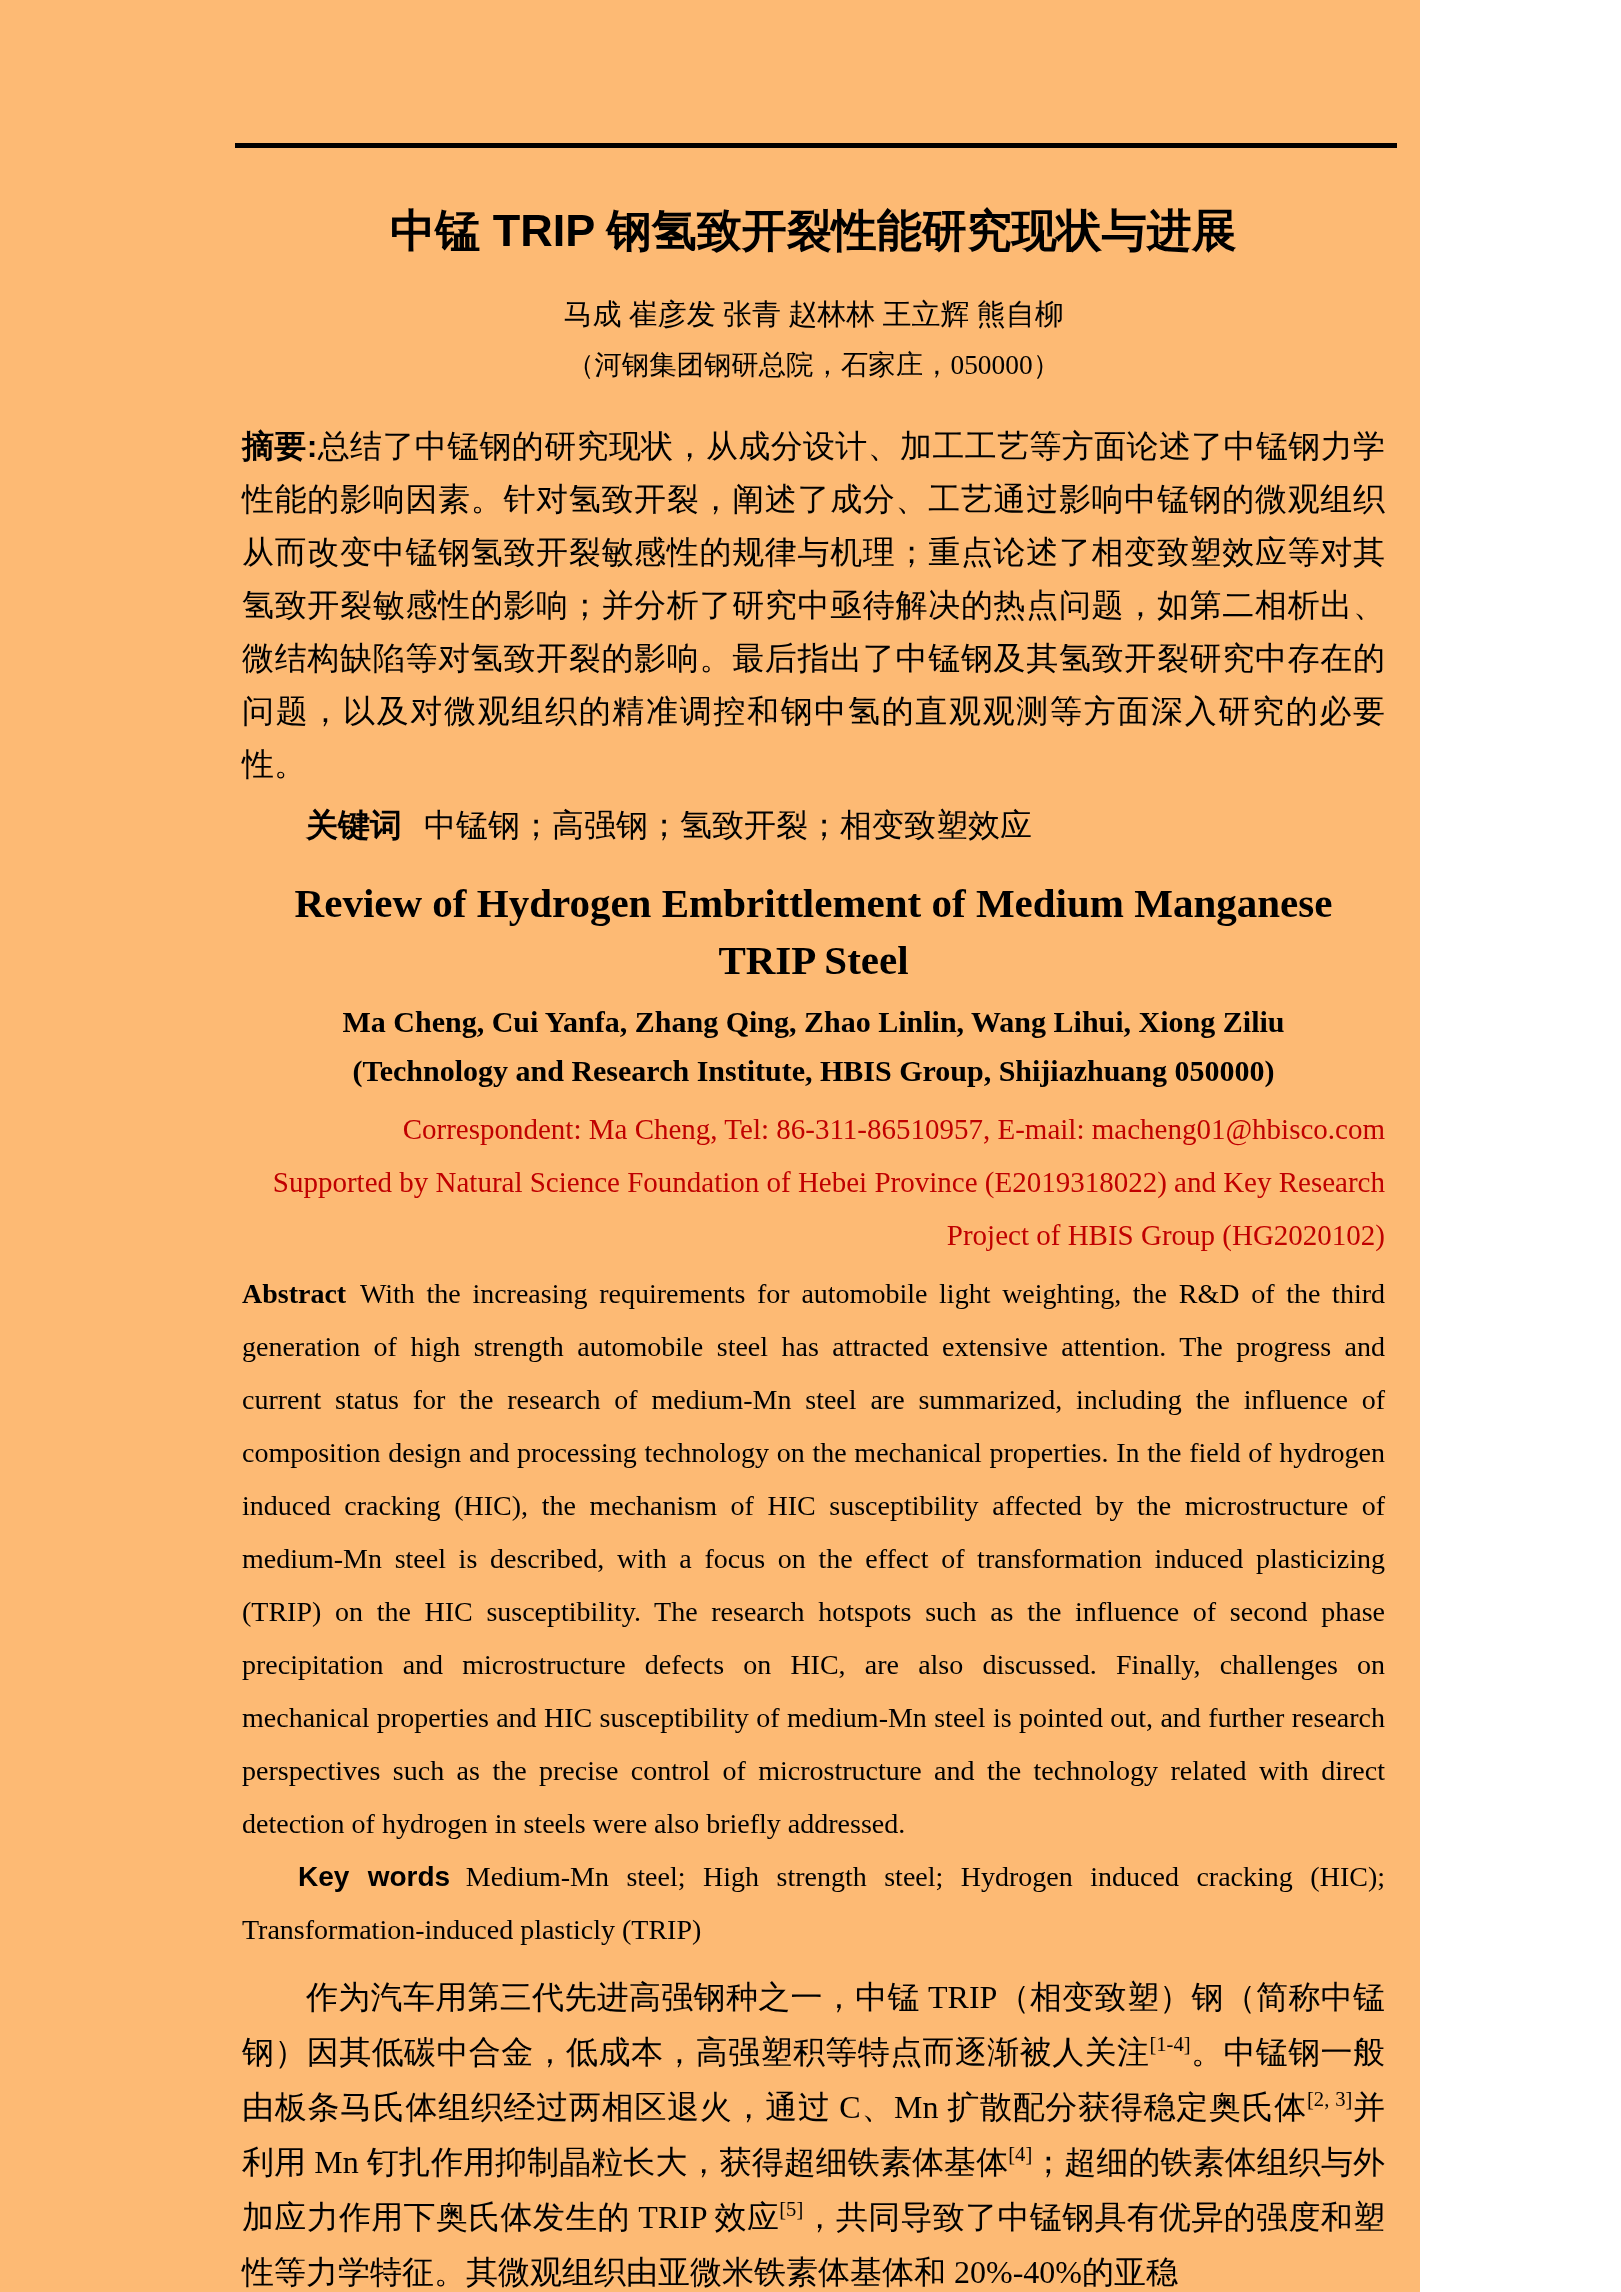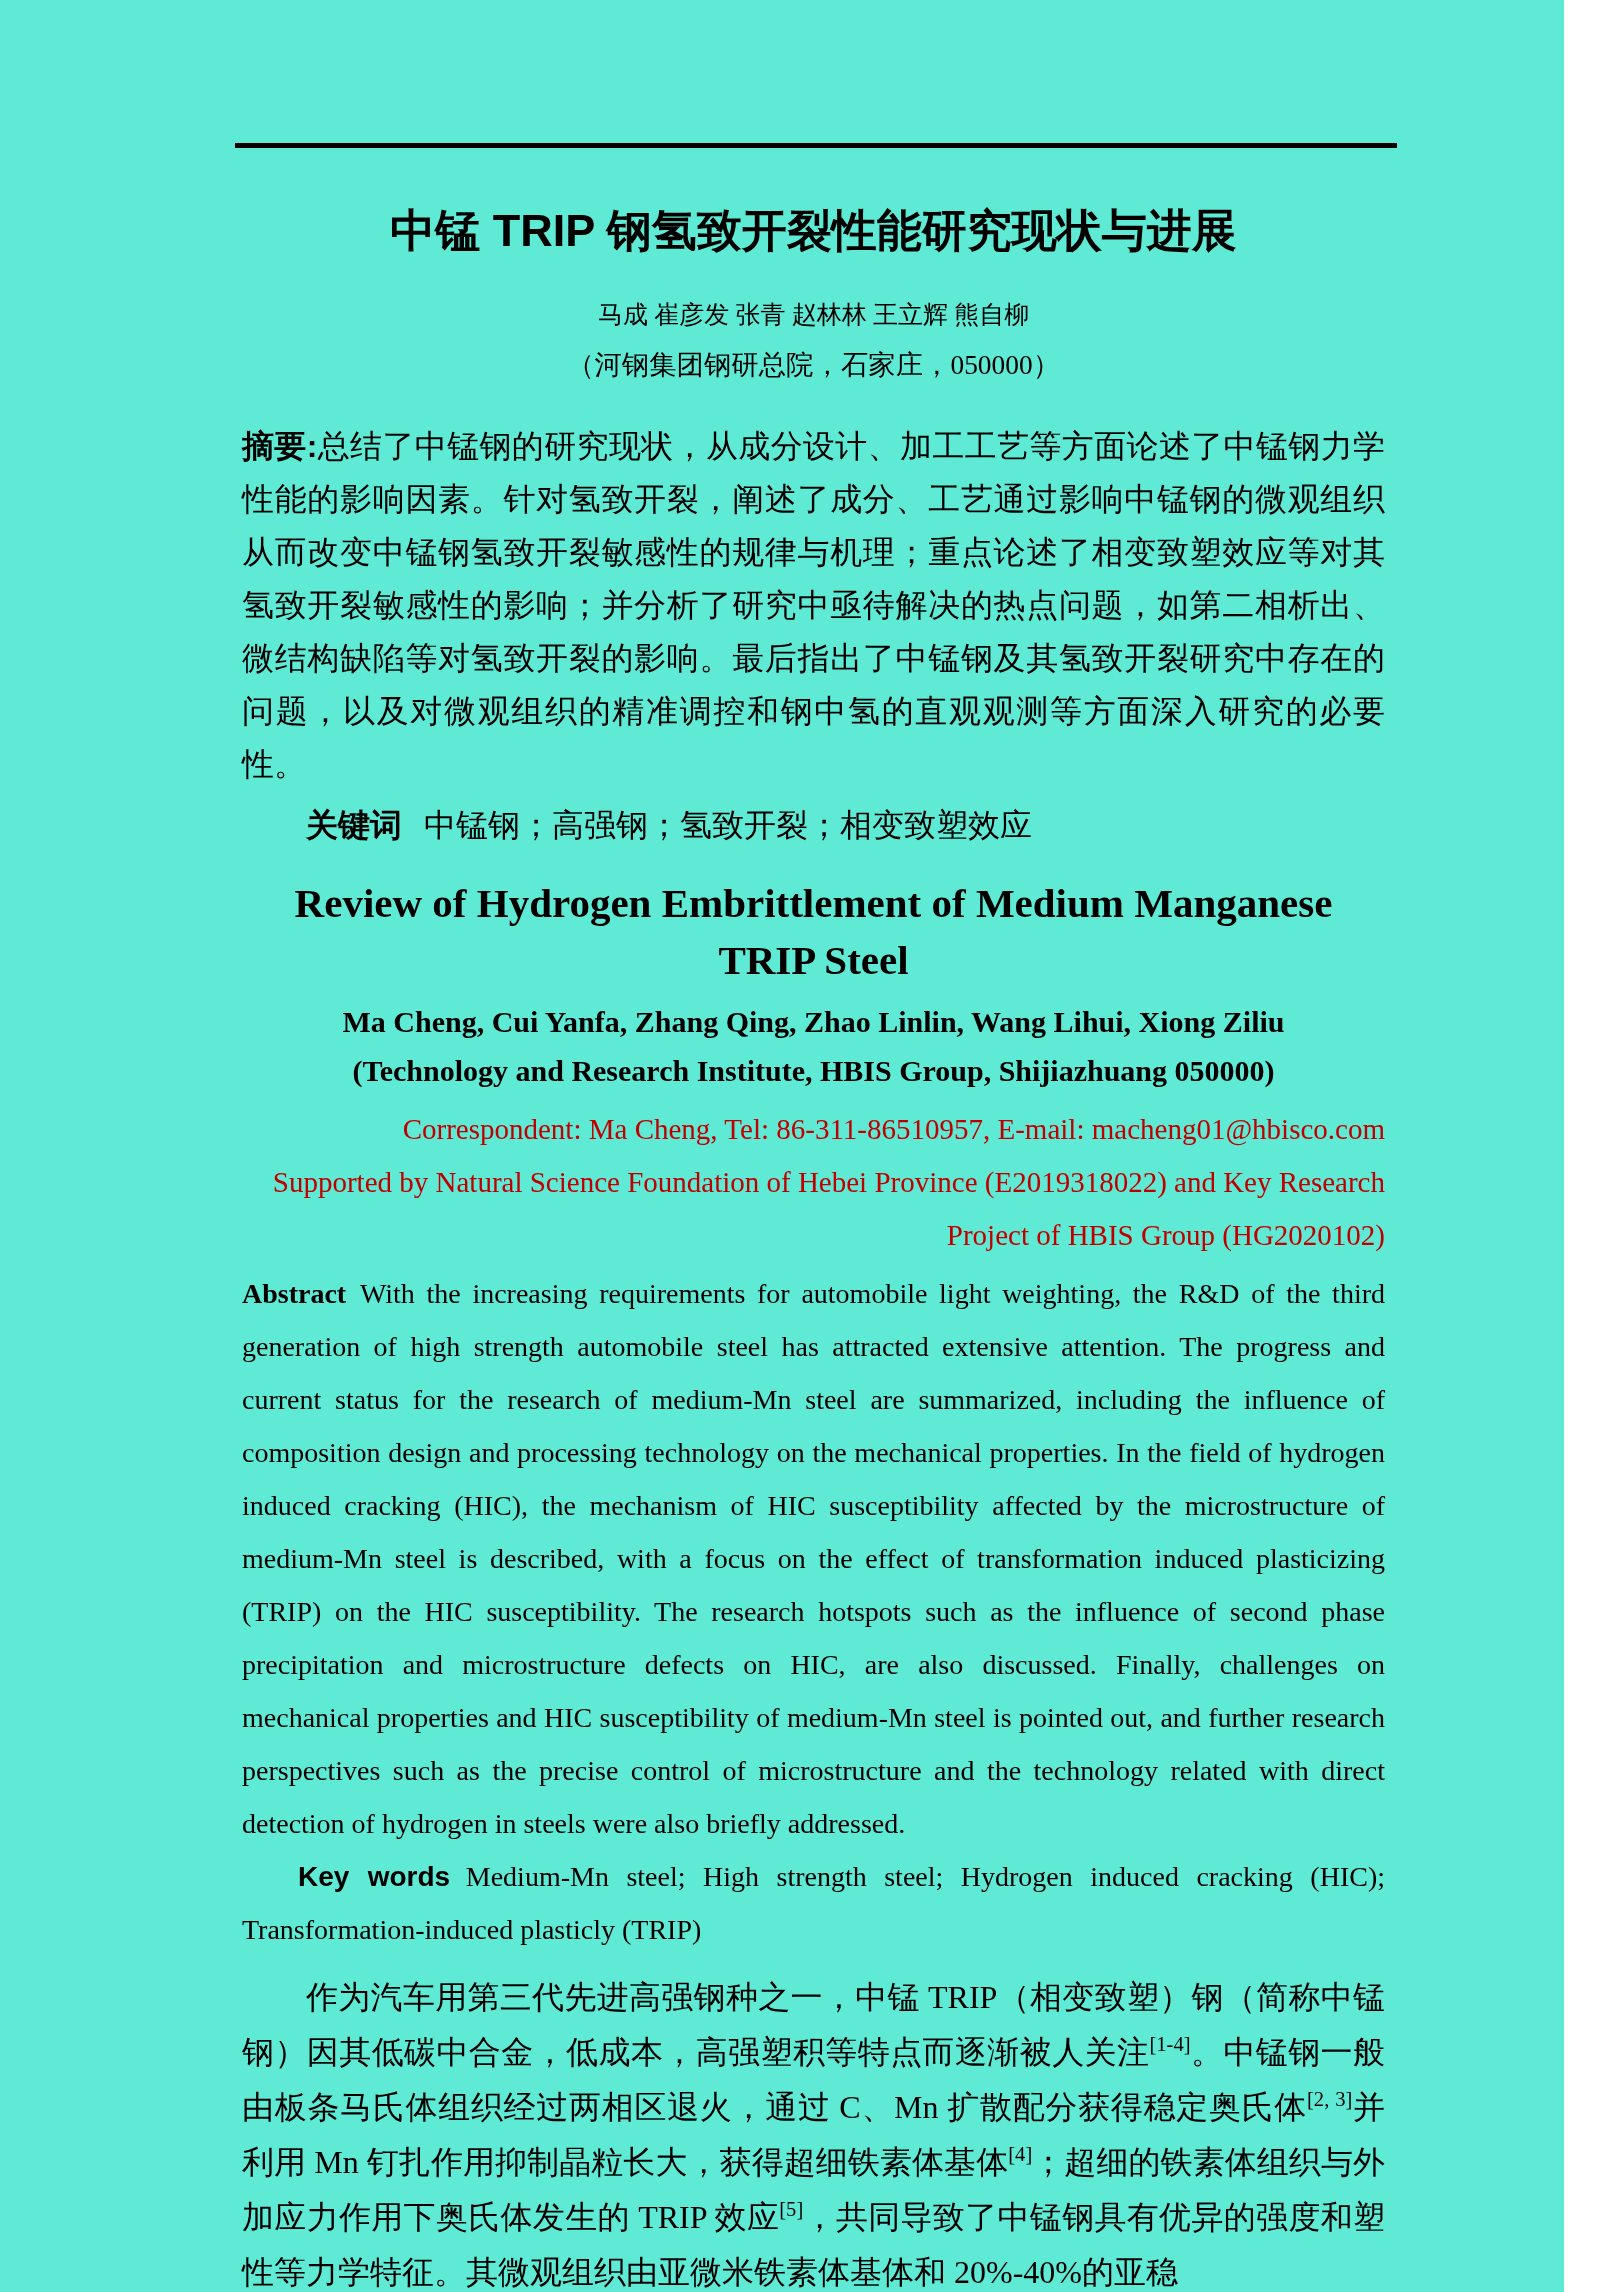--- a/index.html
+++ b/index.html
@@ -1,19 +1,19 @@
 <!DOCTYPE html>
 <html lang="zh" style="--red: #c00000;"><head>
 <meta charset="utf-8">
 <style>
   html,body { margin:0; padding:0; background:#ffffff; }
   .page {
     position:relative;
-    width:1564px; height:2293px;
-    background:#5eead4;
+    width:1420px; height:2293px;
+    background:#fdba74;
     overflow:hidden;
     color:#000;
     font-family:"Liberation Serif","DejaVu Serif",serif;
   }
   .rule {
     position:absolute; left:235px; top:143px;
     width:1162px; height:4.9px; background:#000;
   }
   .content {
     position:absolute; left:242px; top:0;
@@ -21,21 +21,21 @@
   }
   .title-cn {
     margin-top:201px;
     text-align:center;
     font-family:"Liberation Sans","DejaVu Sans",sans-serif;
     font-weight:bold;
     font-size:45px; line-height:59px;
   }
   .authors-cn {
     margin-top:33px; text-align:center;
-    font-size:25px; line-height:43px;
+    font-size:29px; line-height:43px;
   }
   .affil-cn {
     margin-top:9.8px; text-align:center;
     font-size:27.4px; line-height:39px;
   }
   .abstract-cn {
     margin-top:35px;
     font-size:32px; line-height:53px;
     text-align:justify;
   }

